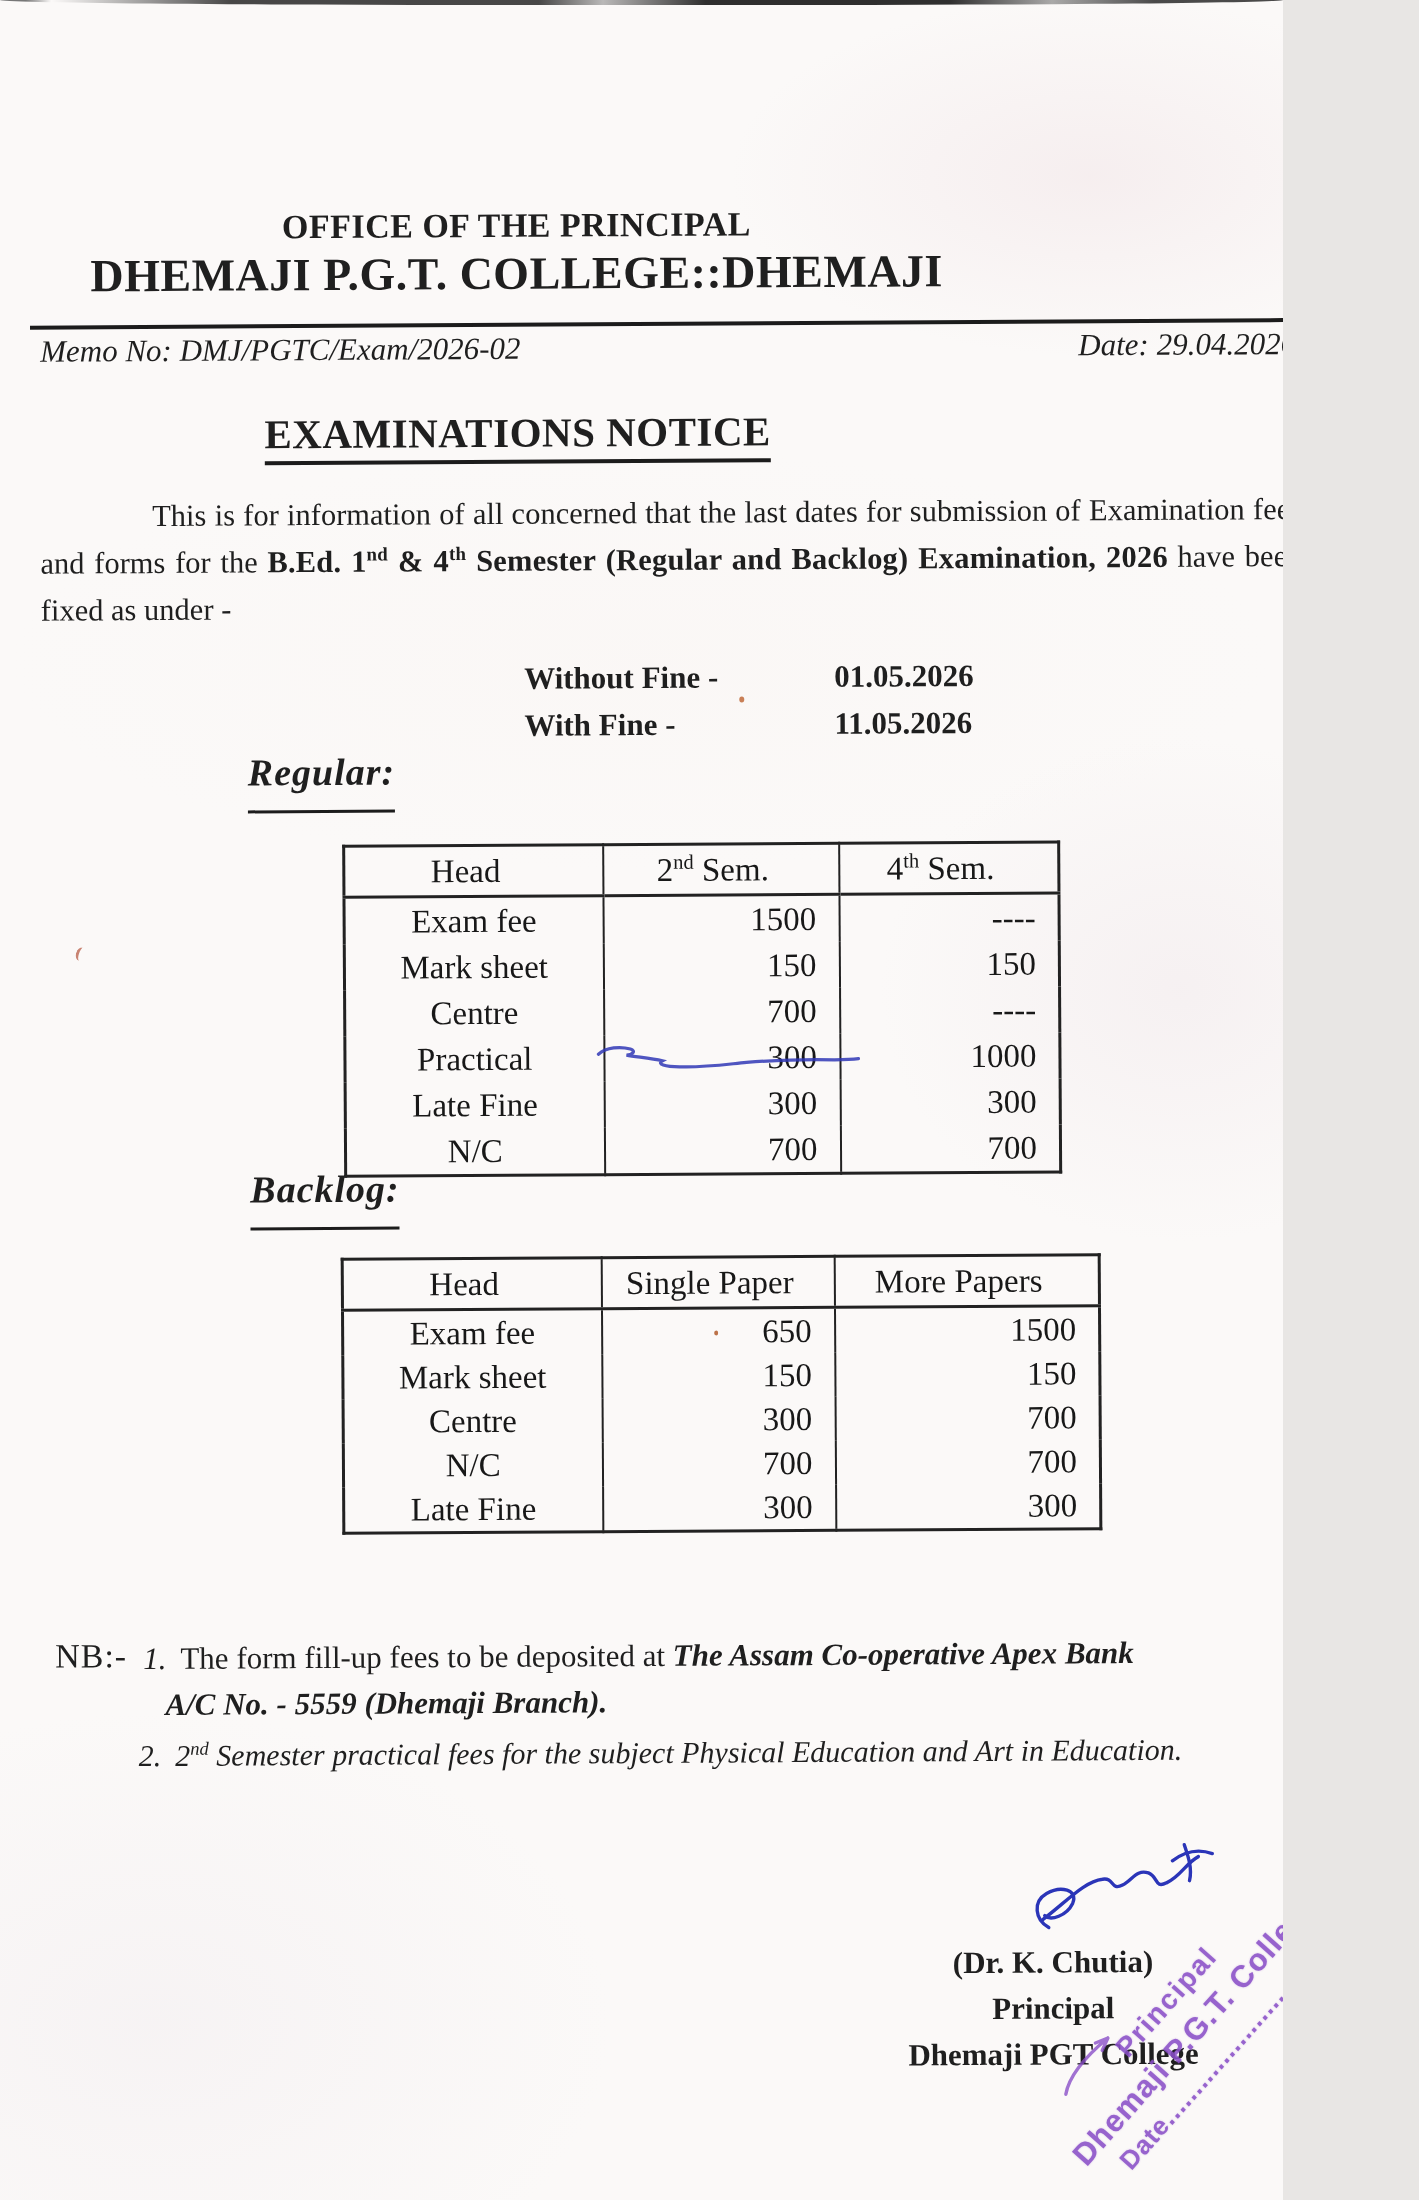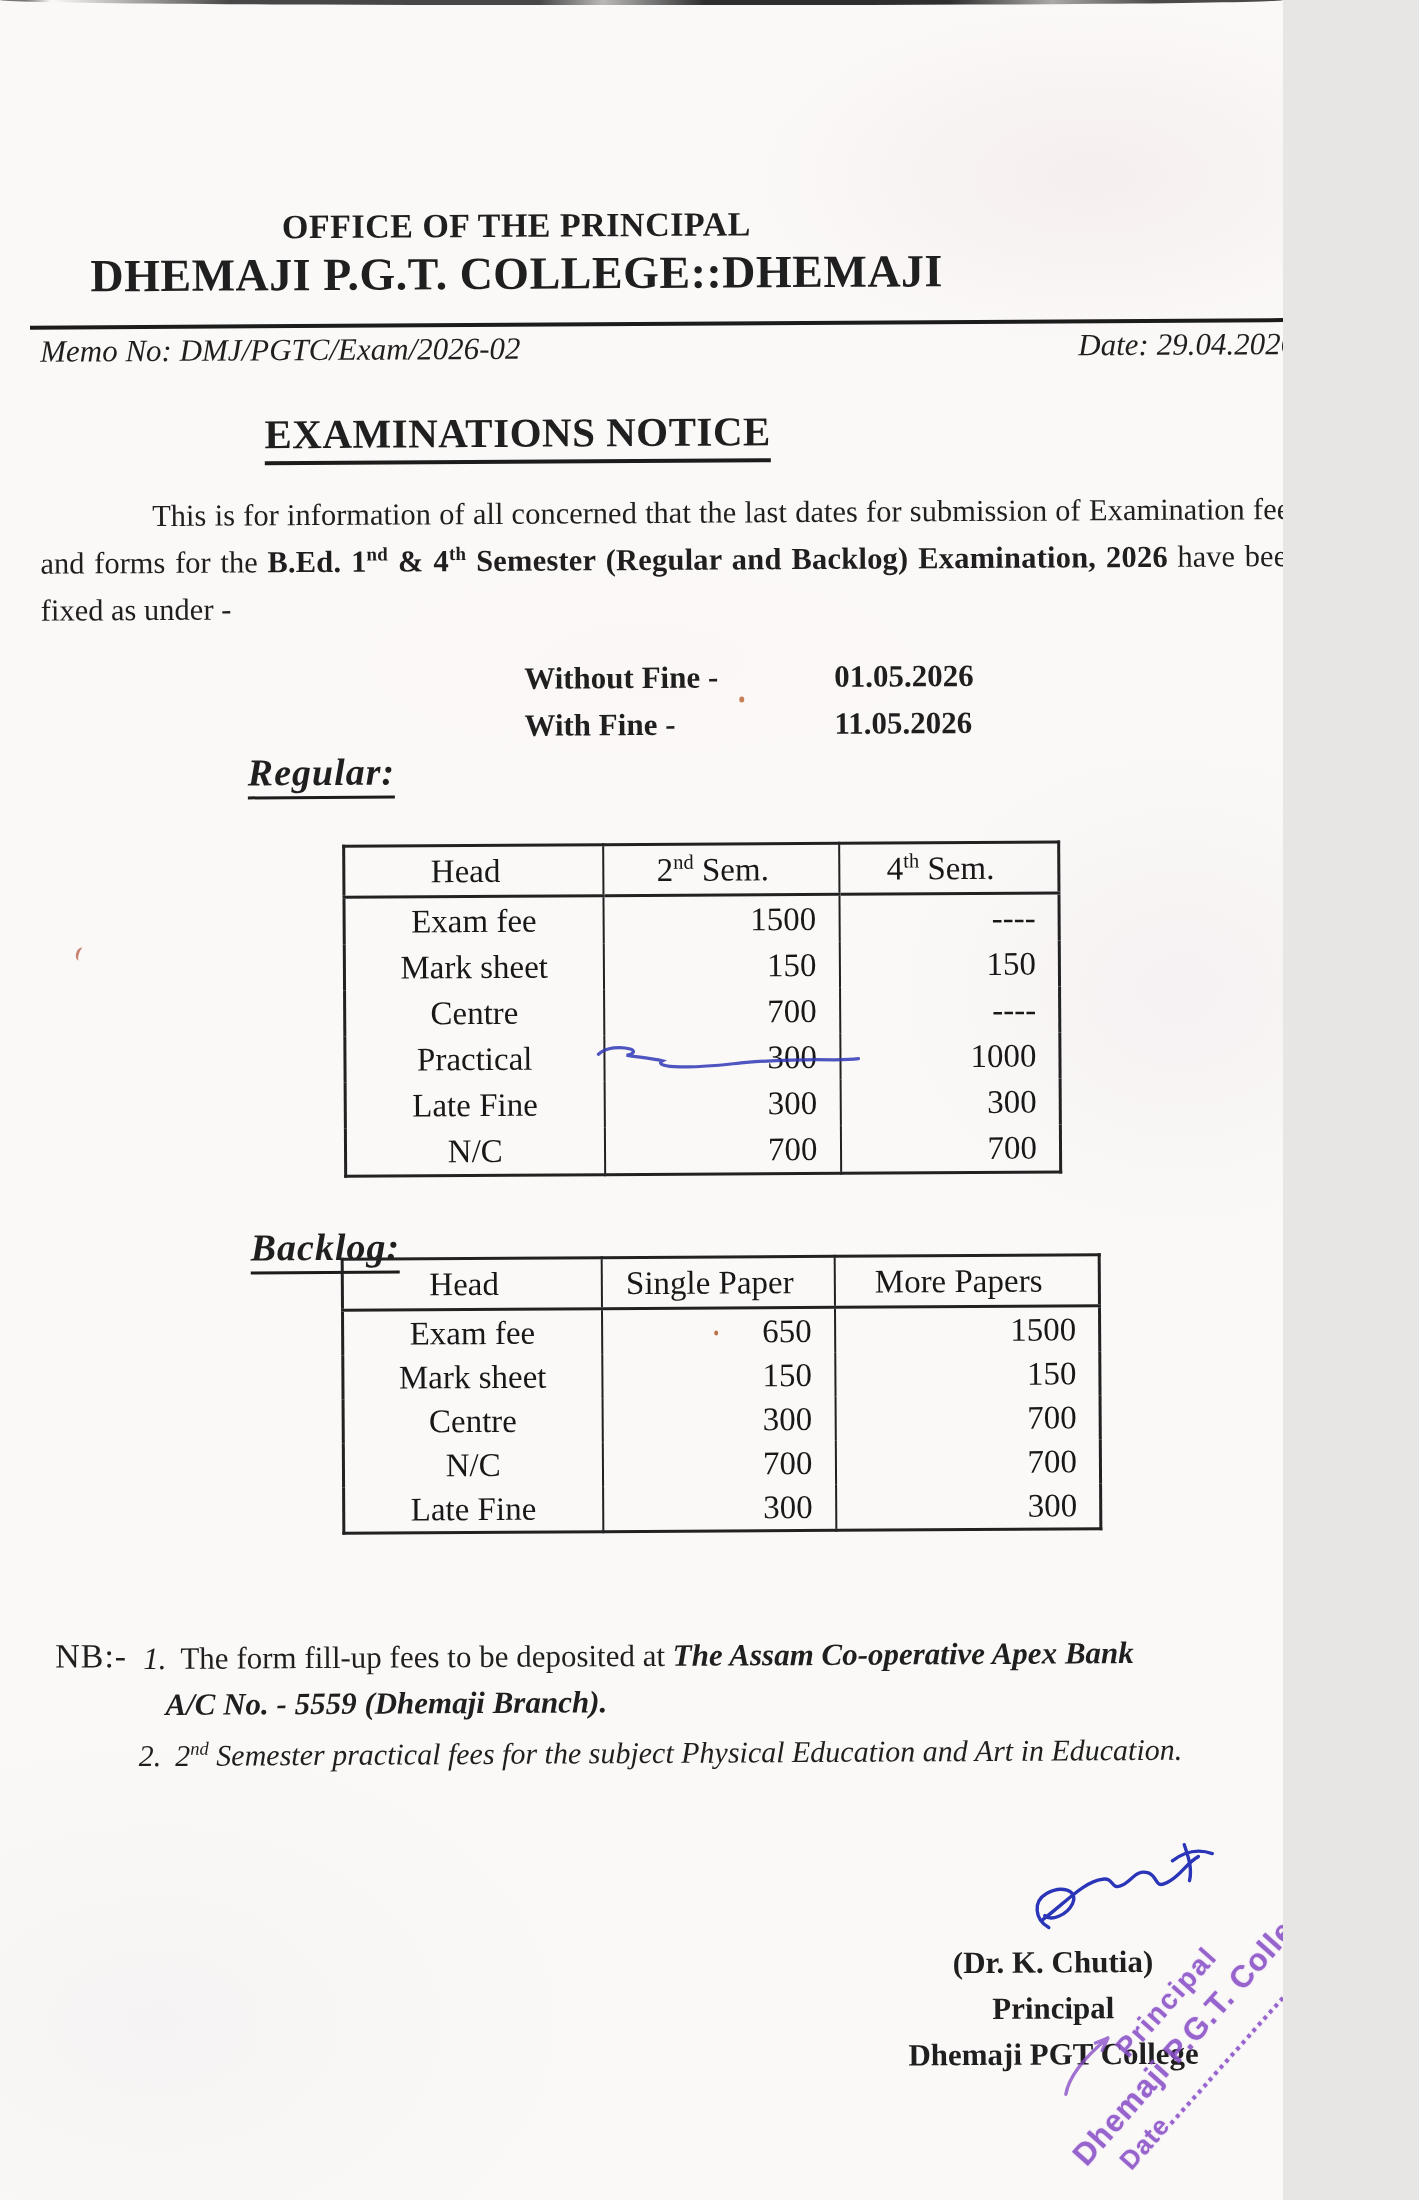--- a/index.html
+++ b/index.html
@@ -36,23 +36,23 @@
     text-align:justify;text-indent:112px;}
   #intro b{letter-spacing:.2px;}
   sup{font-size:.62em;vertical-align:super;line-height:0;}
 
   .deadline-row{position:absolute;left:520px;width:560px;display:flex;font-weight:bold;font-size:31px;}
   #deadline-1{top:660px;}
   #deadline-2{top:707px;}
   .deadline-row .dl-label{width:310px;}
 
   .section-heading{position:absolute;left:243px;font-size:38px;font-weight:bold;font-style:italic;}
-  .section-heading span{display:inline-block;border-bottom:3px solid #1c1c1c;padding-bottom:2px;letter-spacing:1px;font-family:Liberation Serif, serif;}
+  .section-heading span{display:inline-block;border-bottom:3px solid #1c1c1c;padding-bottom:16px;letter-spacing:1px;font-family:Liberation Serif, serif;}
   #regular-heading{top:748px;}
-  #backlog-heading{top:1223px;}
+  #backlog-heading{top:1165px;}
 
   table.fees{position:absolute;border-collapse:collapse;table-layout:fixed;
     font-size:33px;color:#181818;}
   table.fees td,table.fees th{border-left:2px solid #222;border-right:2px solid #222;
     padding:0 22px 0 6px;font-weight:normal;overflow:hidden;white-space:nowrap;}
   table.fees{border:3px solid #222;}
   table.fees thead th{border-bottom:3px solid #222;height:48px;text-align:center;}
   table.fees td{text-align:right;}
   table.fees td.head-cell{text-align:center;padding:0 6px;}
   #regular-table{left:337px;top:843px;width:715px;}

